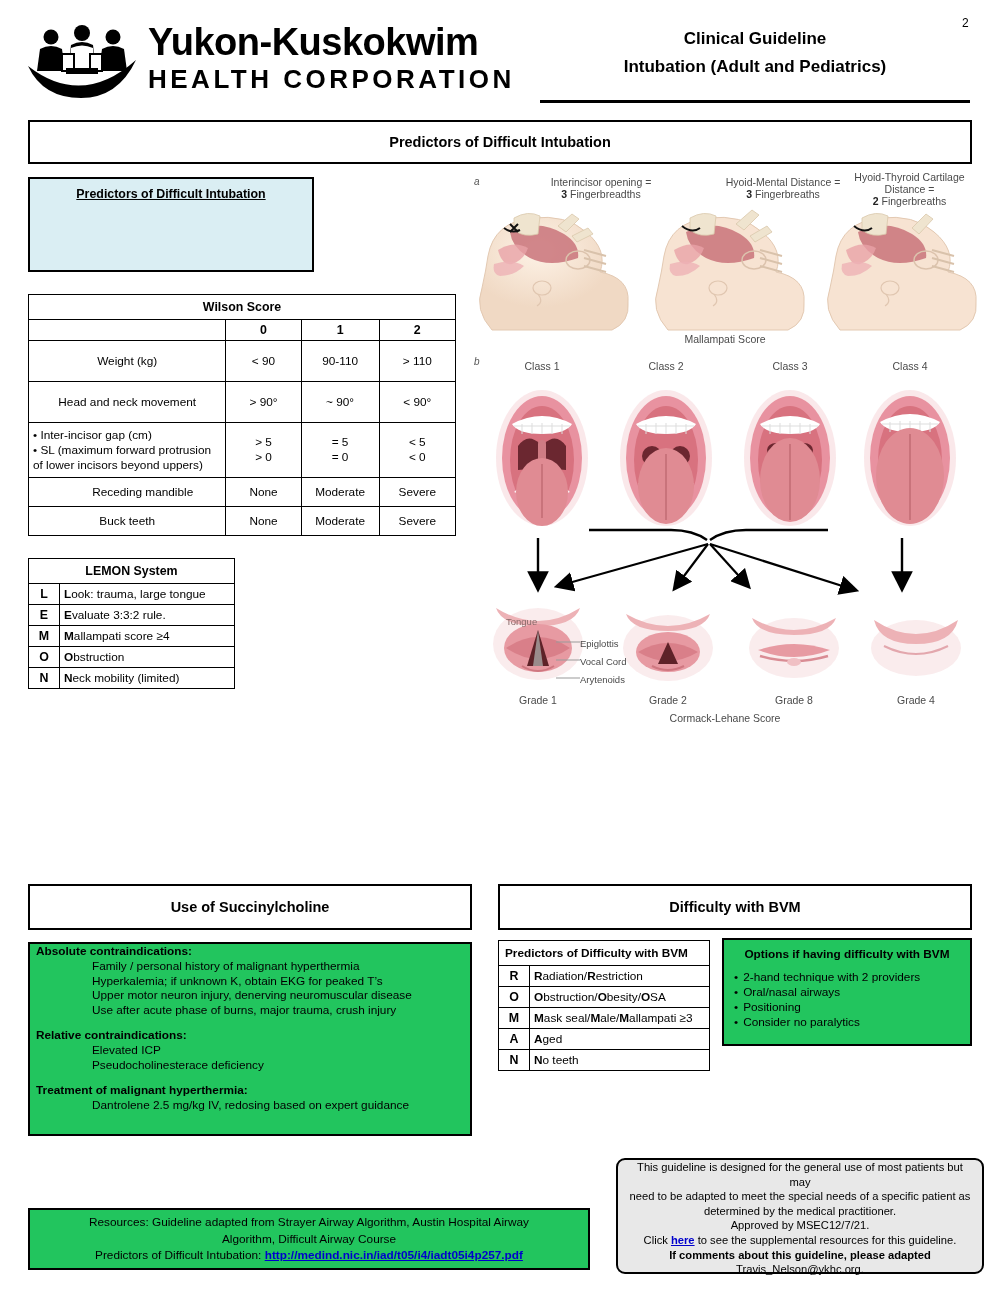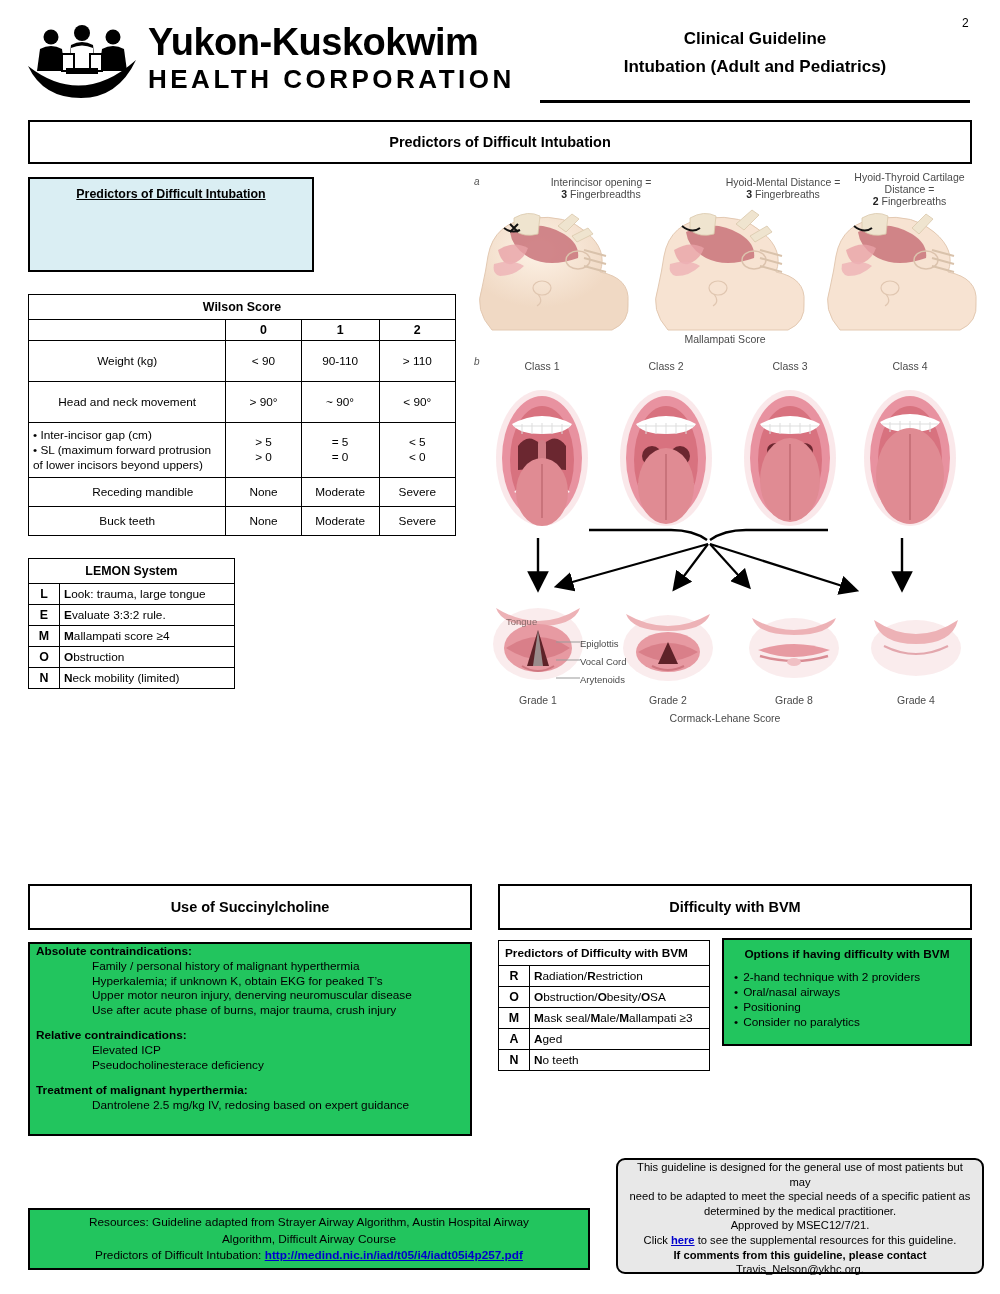--- a/index.html
+++ b/index.html
@@ -522,18 +522,18 @@
     </div>
   </div>
 
   <div id="disclaimer">
     <div class="dt">
       <span>This guideline is designed for the general use of most patients but may</span><br>
       <span>need to be adapted to meet the special needs of a specific patient as</span><br>
       <span>determined by the medical practitioner.</span><br>
       <span>Approved by MSEC12/7/21.</span><br>
       <span>Click </span><a href="#">here</a><span> to see the supplemental resources for this guideline.</span><br>
-      <span class="b">If comments from this guideline, please contact</span><br>
+      <span class="b">If comments about this guideline, please adapted</span><br>
       <span>Travis_Nelson@ykhc.org.</span>
     </div>
   </div>
 
 </div>
 
 </body></html>

